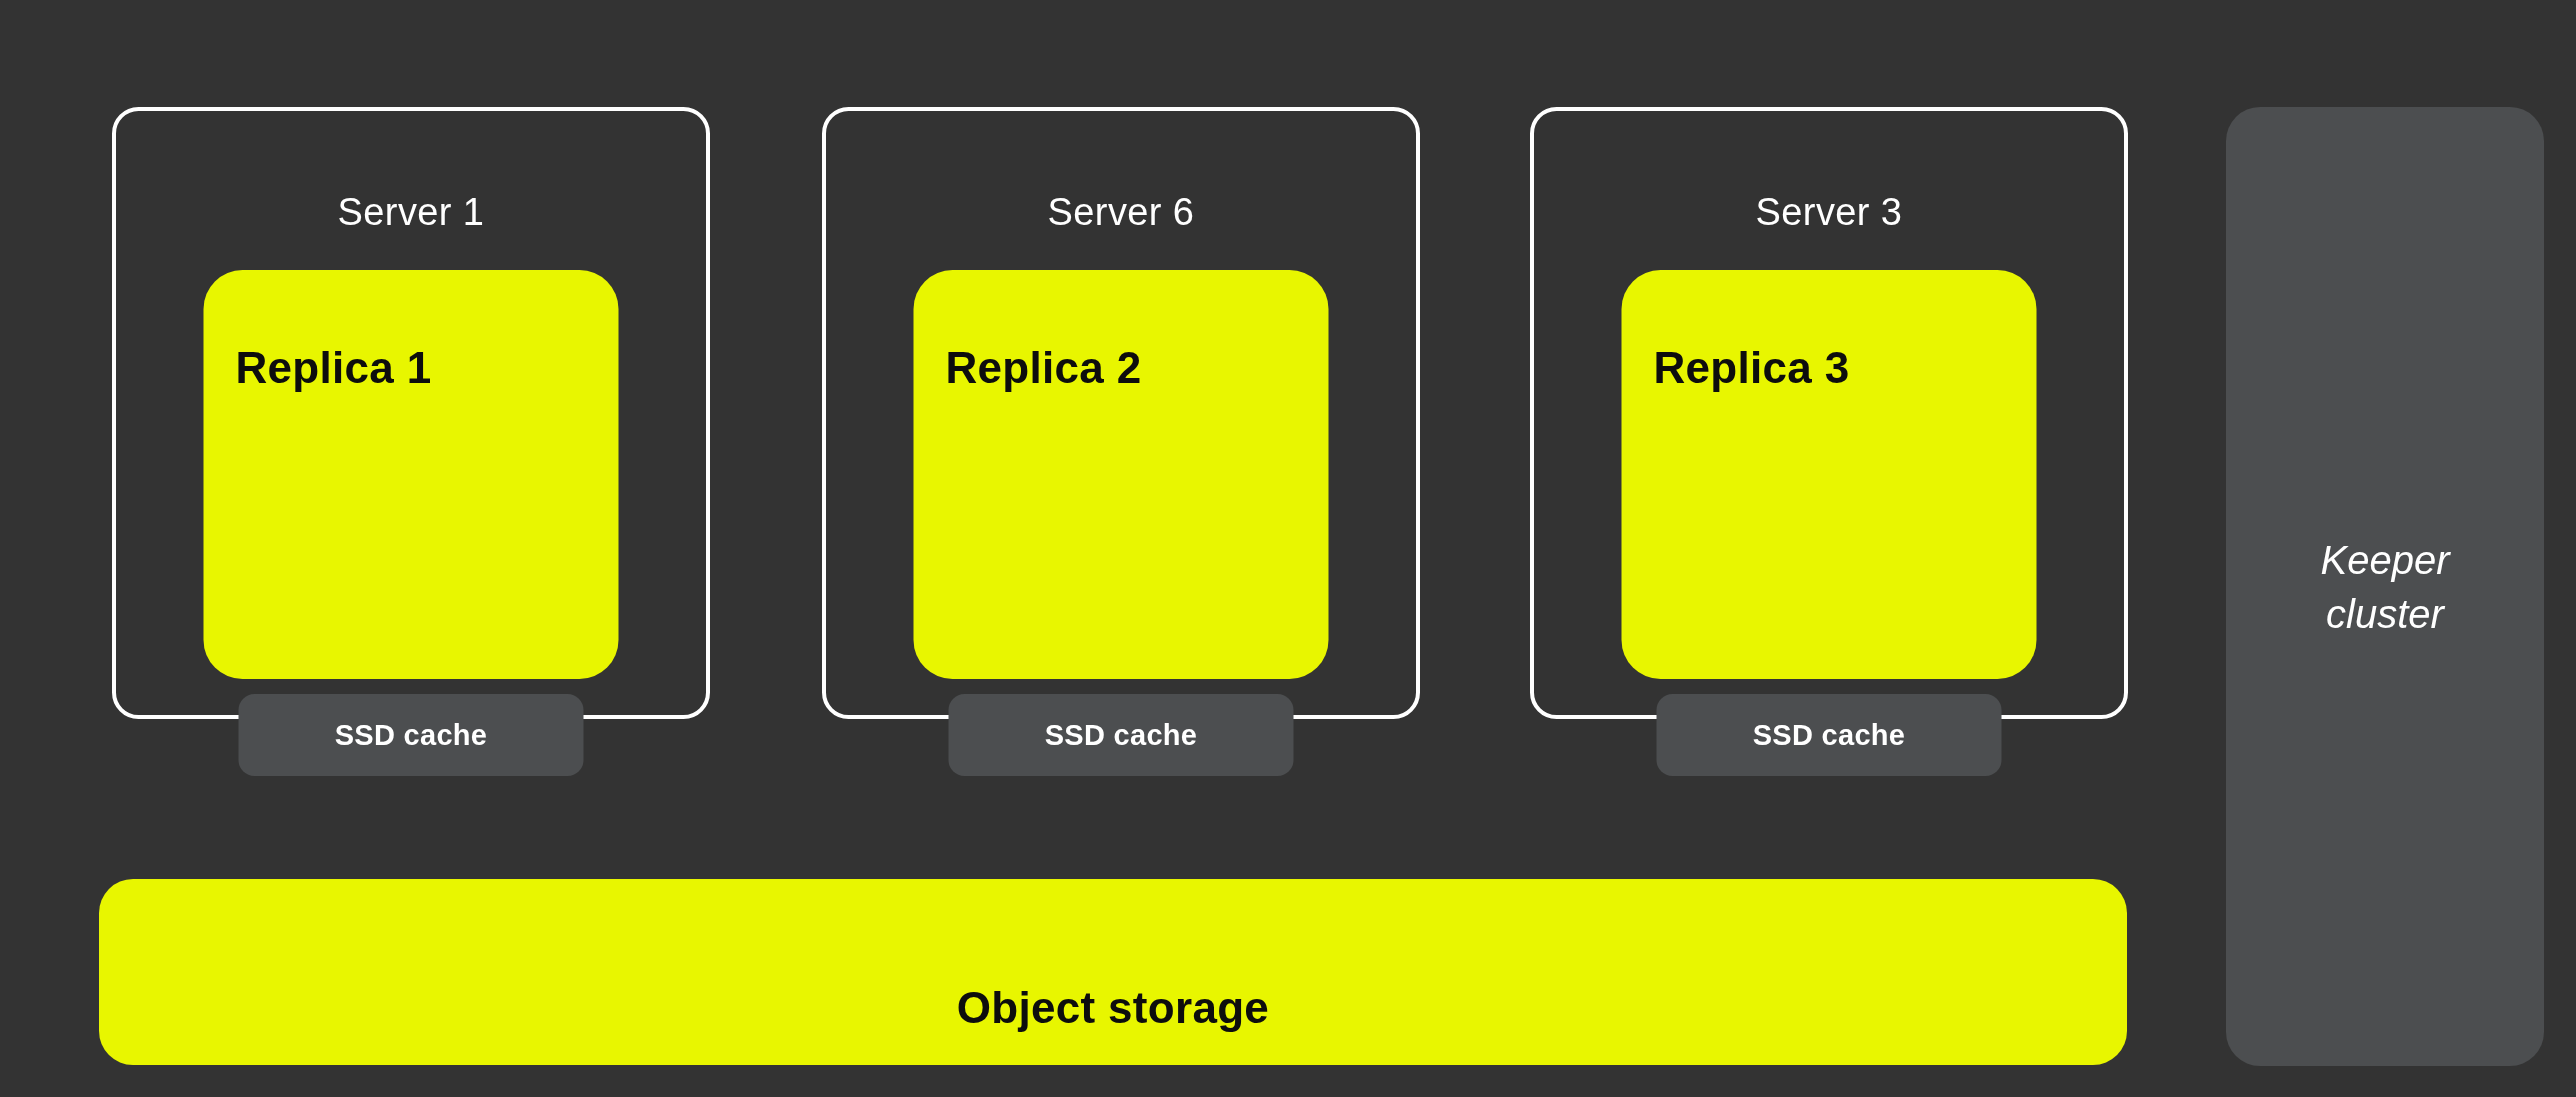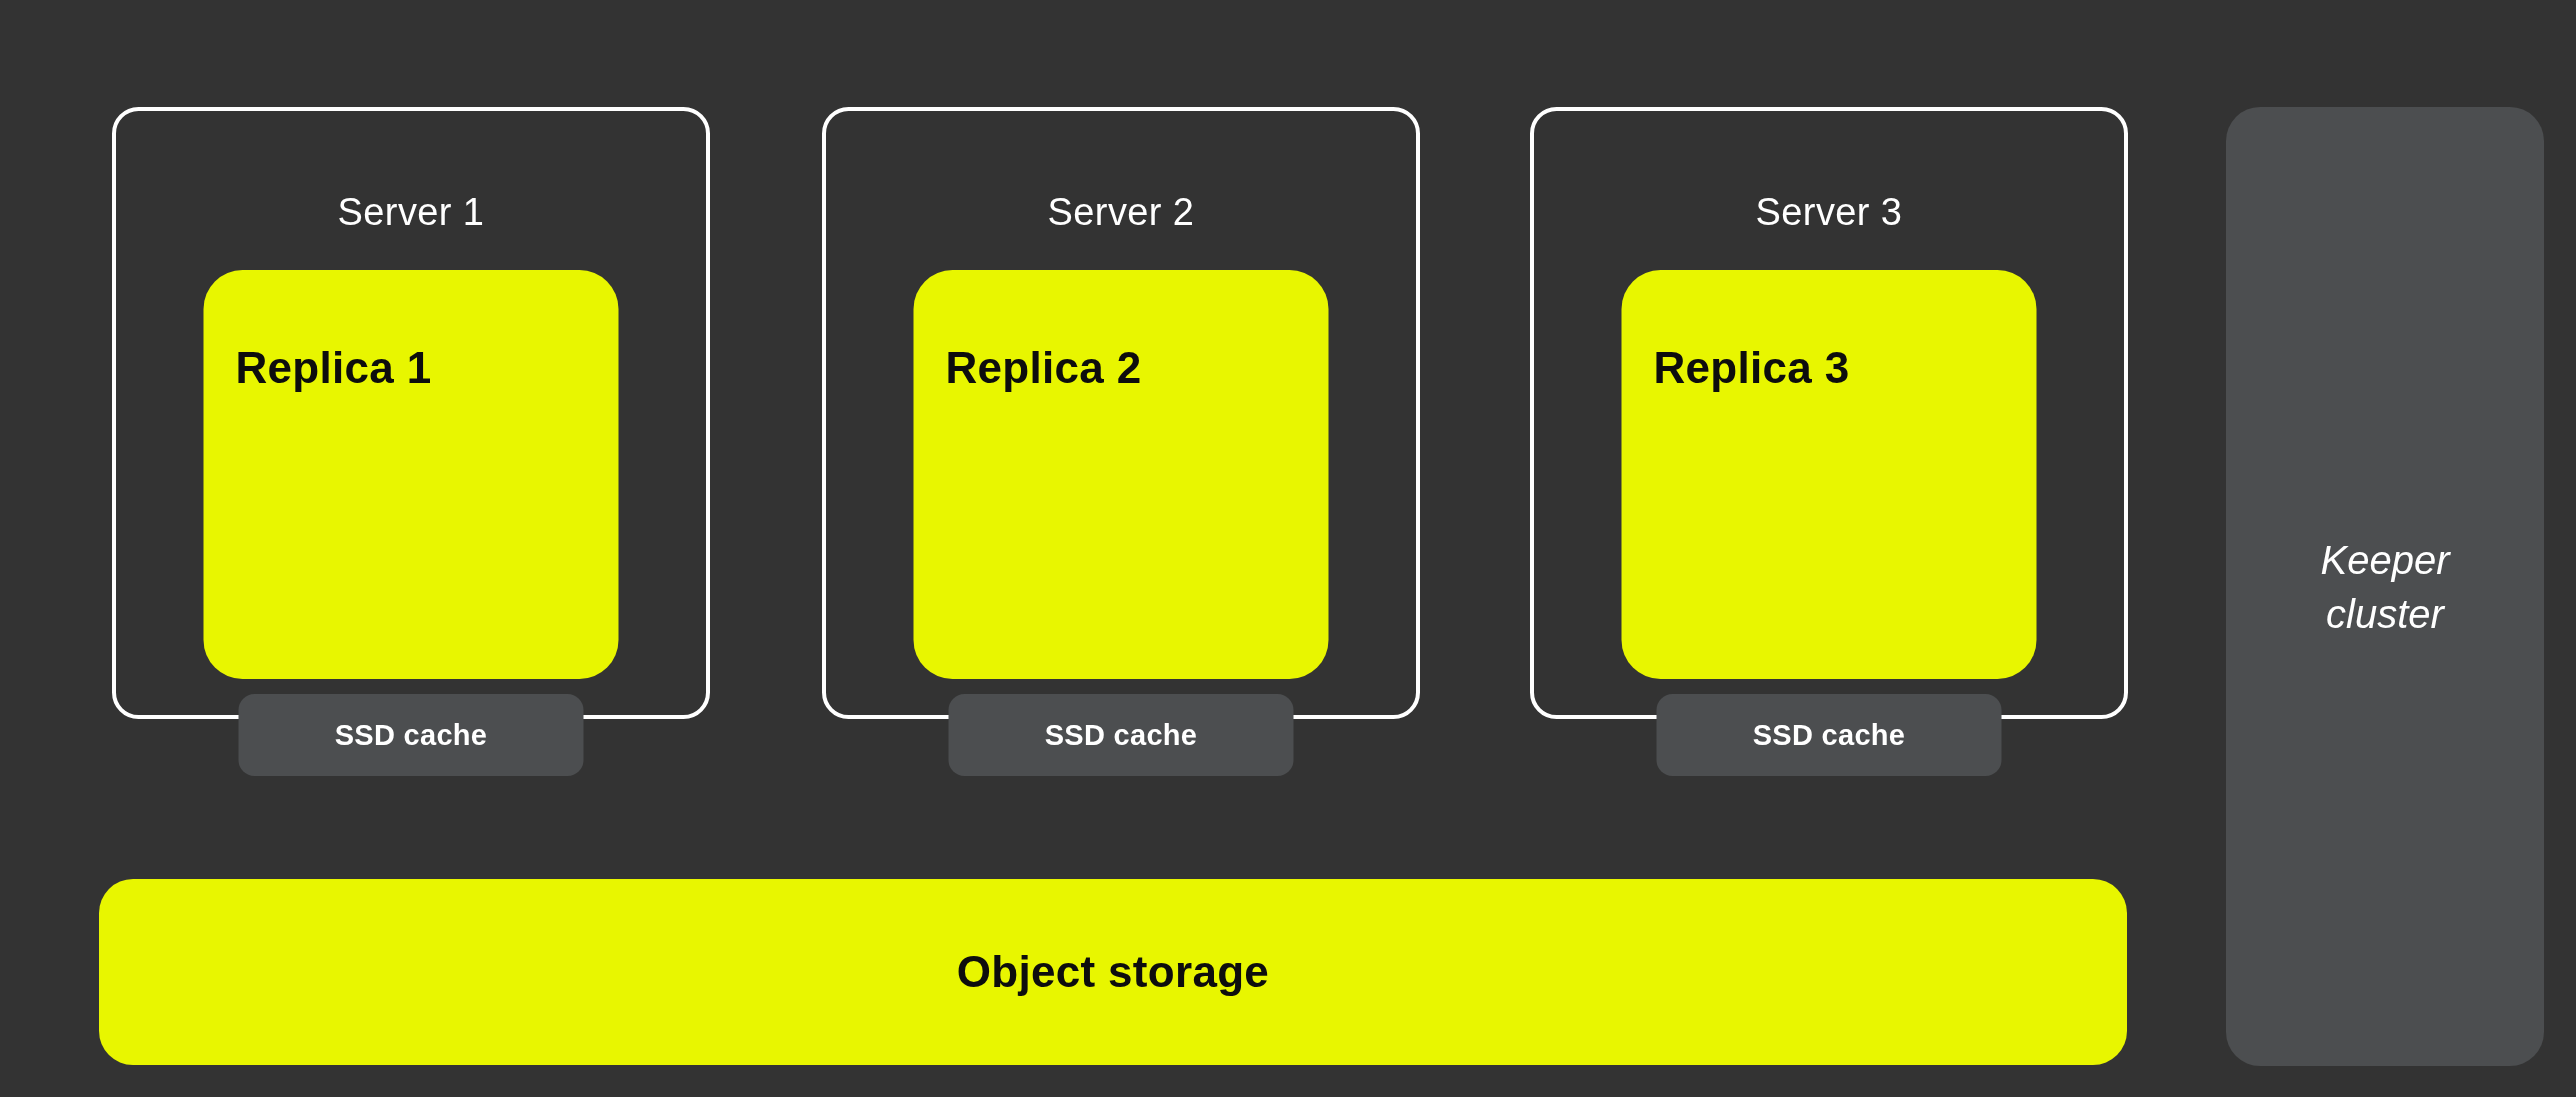--- a/index.html
+++ b/index.html
@@ -94,21 +94,21 @@
   
   .object-storage {
     position: absolute;
     left: 67px;
     top: 847px;
     width: 2028px;
     height: 186px;
     background: var(--accent-yellow);
     border-radius: 34px;
     display: flex;
-    align-items: center;
+    align-items: flex-end;
     justify-content: center;
   }
   .object-storage-label {
     color: var(--text-dark);
     font-size: 44px;
     font-weight: 700;
     letter-spacing: 0.3px;
   }
   
   .keeper {
@@ -142,21 +142,21 @@
     <div class="server-title">Server 1</div>
     <div class="replica">
       <div class="replica-title">Replica 1</div>
     </div>
     <div class="ssd-cache">
       <span class="ssd-cache-label">SSD cache</span>
     </div>
   </div>
 
   <div class="server s2">
-    <div class="server-title">Server 2</div>
+    <div class="server-title">Server 6</div>
     <div class="replica">
       <div class="replica-title">Replica 2</div>
     </div>
     <div class="ssd-cache">
       <span class="ssd-cache-label">SSD cache</span>
     </div>
   </div>
 
   <div class="server s3">
     <div class="server-title">Server 3</div>

